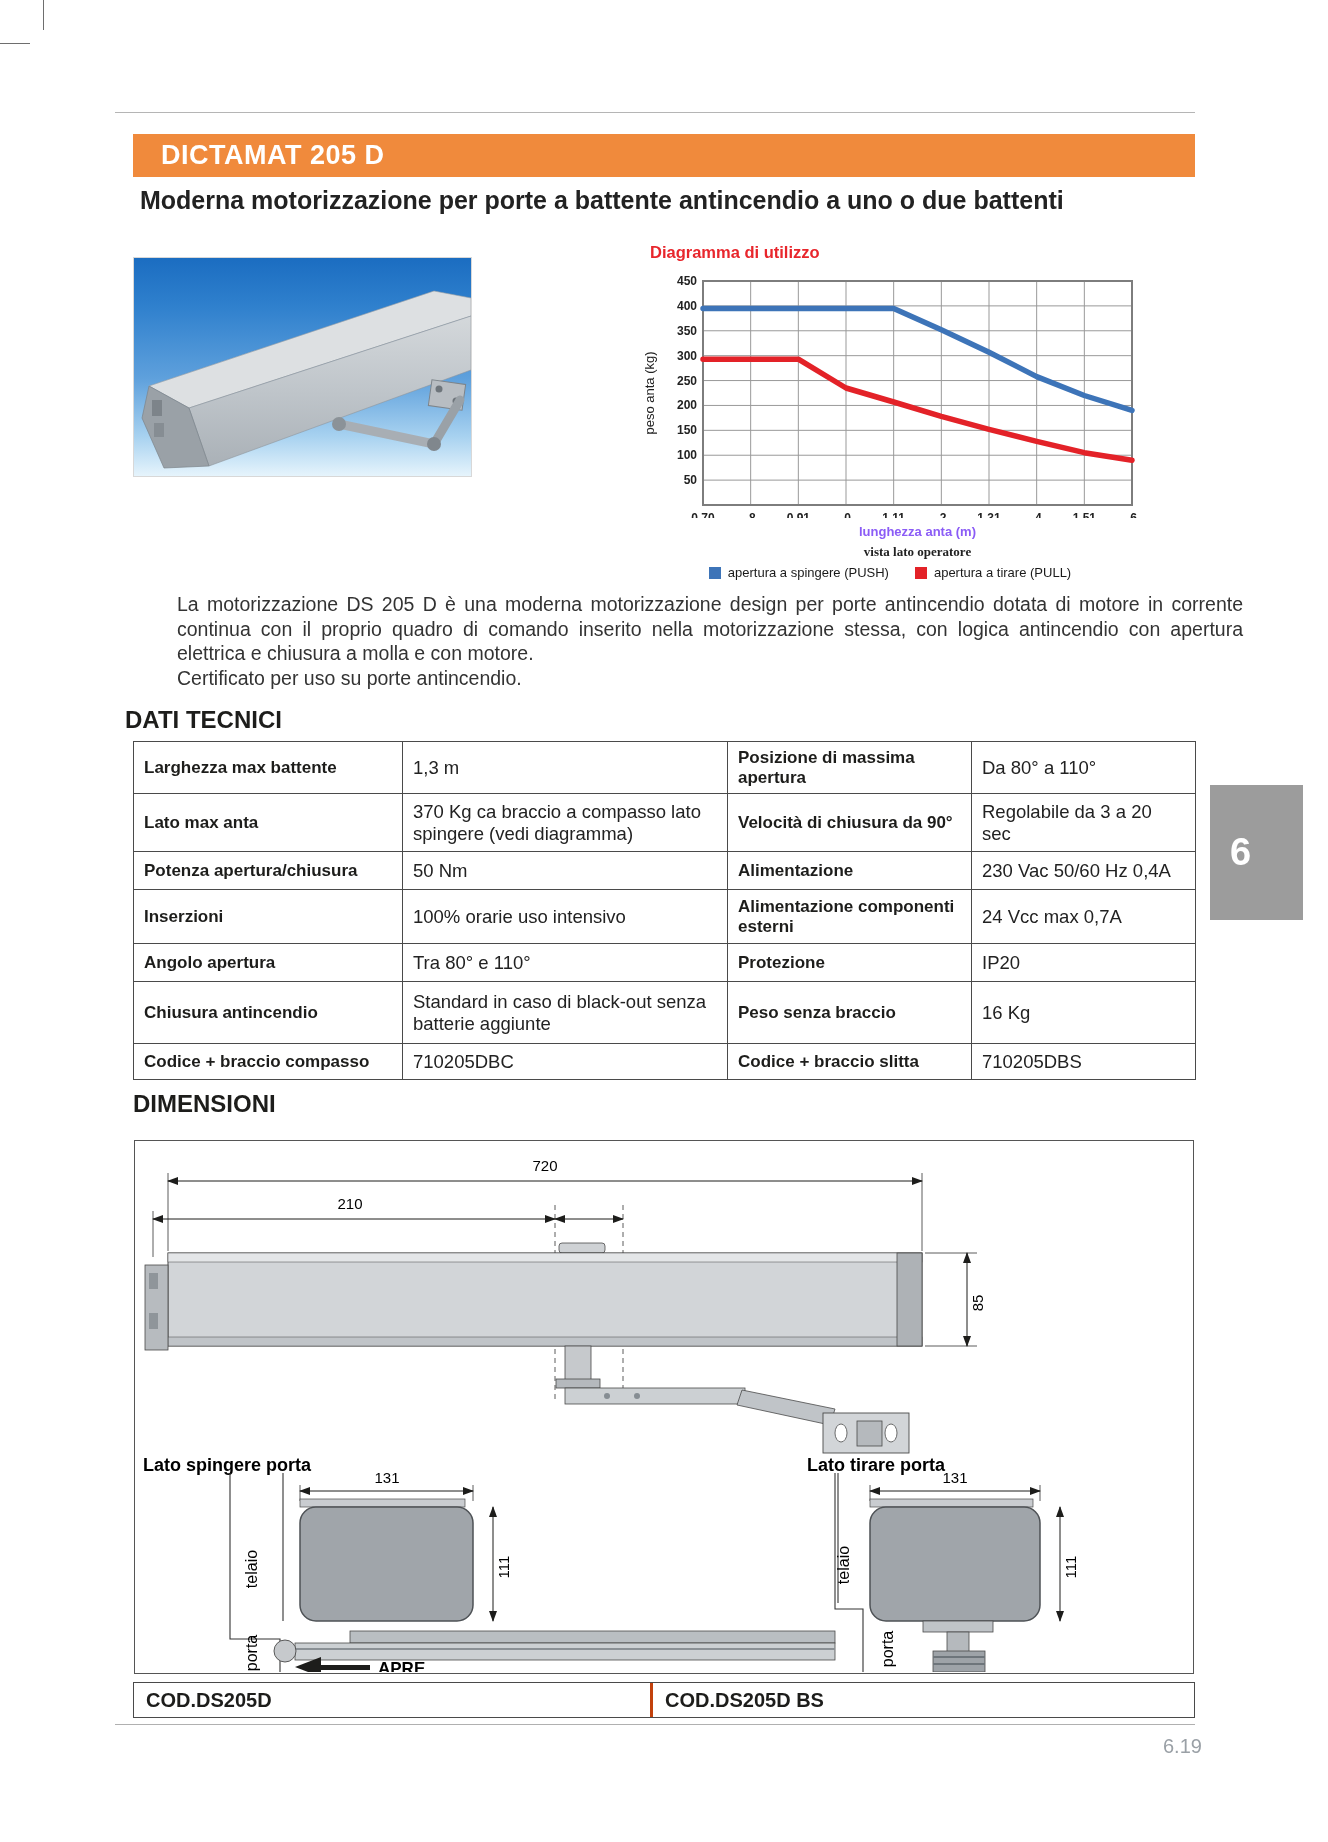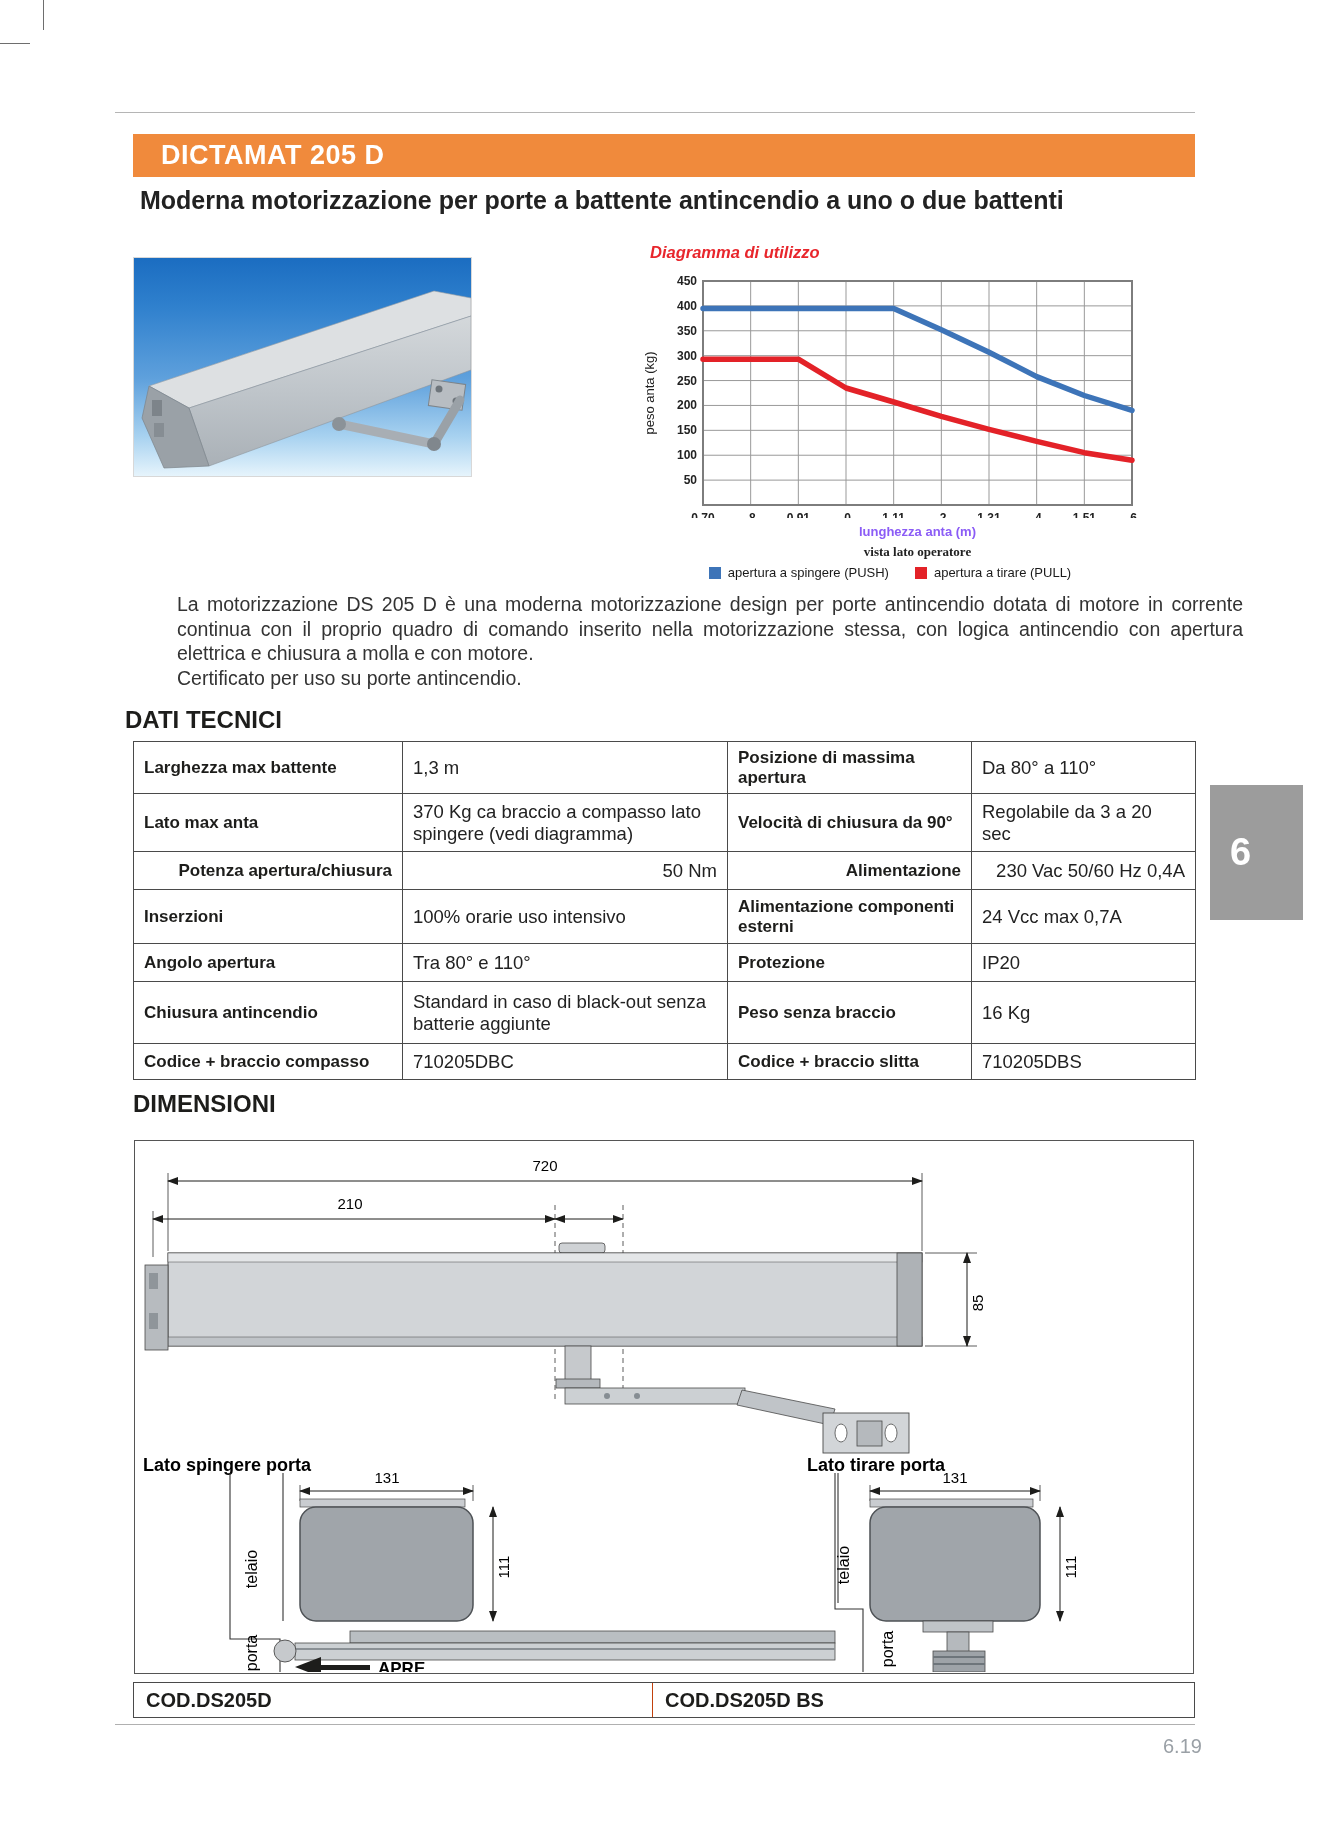--- a/index.html
+++ b/index.html
@@ -19,21 +19,21 @@
              box-sizing:border-box;letter-spacing:.5px;}
 
   .page-title{left:140px;top:186px;width:1060px;font-size:25px;font-weight:bold;color:#222;}
 
   
   .photo{left:133px;top:257px;width:337px;height:218px;
          background:linear-gradient(180deg,#1B6DC1 0%,#2F80CD 22%,#5EA0DC 55%,#A8D2F0 82%,#E6F4FC 100%);
          border:1px solid #d8d8d8;}
 
   
-  .chart-title{left:650px;top:243px;width:220px;font-size:16.5px;font-weight:bold;color:#E8262C;font-style:italic;}
+  .chart-title{left:650px;top:243px;width:220px;font-size:16.5px;font-weight:bold;color:#E8262C;}
   .chart-svg{left:640px;top:268px;}
   .chart-xlabel{left:703px;top:524px;width:429px;text-align:center;font-size:13px;font-weight:bold;color:#8b5cf6;}
   .chart-xlabel2{left:703px;top:544px;width:429px;text-align:center;font-size:13px;font-weight:bold;color:#222;font-family:Liberation Serif, serif;}
   .chart-legend{left:640px;top:565px;width:500px;display:flex;justify-content:center;gap:26px;
                 font-size:13px;color:#1a1a1a;align-items:center;}
   .legend-item{display:flex;align-items:center;gap:7px;}
   .legend-swatch{width:12px;height:12px;display:inline-block;}
 
   .description{left:133px;top:592px;width:1066px;font-size:19.5px;line-height:24.5px;color:#333;
                text-align:justify;margin-left:44px;}
@@ -50,21 +50,21 @@
 
   
   .side-tab{left:1210px;top:785px;width:93px;height:135px;background:#9C9C9C;color:#fff;
             font-size:38px;font-weight:bold;line-height:135px;padding-left:20px;box-sizing:border-box;}
 
   .dim-box{left:134px;top:1140px;width:1060px;height:534px;border:1.5px solid #555;box-sizing:border-box;}
 
   
   .codes{left:133px;top:1682px;width:1062px;height:36px;border:1.5px solid #4a4a4a;display:flex;box-sizing:border-box;}
   .codes .cell{flex:none;display:flex;align-items:center;padding-left:12px;font-weight:bold;font-size:20px;box-sizing:border-box;}
-  .codes .cell.left{width:519px;border-right:1px solid #c2410c;text-align:right;}
+  .codes .cell.left{width:519px;border-right:3px solid #c2410c;text-align:right;}
   .codes .cell.right{flex:1;}
 
   
   .footer-rule{left:115px;top:1724px;width:1080px;height:1px;background:#b0b0b0;}
   .footer{left:115px;top:1738px;width:1060px;font-size:16.5px;color:#3f3f3f;white-space:nowrap;}
   .footer .company{color:#F07D2A;font-weight:bold;}
   .footer-page{left:1163px;top:1735px;font-size:20px;color:#9aa0a6;}
 
   svg text{font-family:"Liberation Sans", sans-serif;}
 </style>
@@ -188,21 +188,21 @@
           <td class="val">1,3 m</td>
           <td class="lbl">Posizione di massima apertura</td>
           <td class="val">Da 80° a 110°</td>
         </tr>
         <tr style="height: 58px;">
           <td class="lbl">Lato max anta</td>
           <td class="val">370 Kg ca  braccio a compasso lato spingere (vedi diagramma)</td>
           <td class="lbl">Velocità di chiusura da 90°</td>
           <td class="val">Regolabile da 3 a 20 sec</td>
         </tr>
-        <tr style="height: 38px; text-align: right;">
+        <tr style="height: 38px;">
           <td class="lbl">Potenza apertura/chiusura</td>
           <td class="val">50 Nm</td>
           <td class="lbl">Alimentazione</td>
           <td class="val">230 Vac 50/60 Hz 0,4A</td>
         </tr>
         <tr style="height: 54px;">
           <td class="lbl">Inserzioni</td>
           <td class="val">100% orarie uso intensivo</td>
           <td class="lbl">Alimentazione componenti esterni</td>
           <td class="val">24 Vcc max 0,7A</td>

